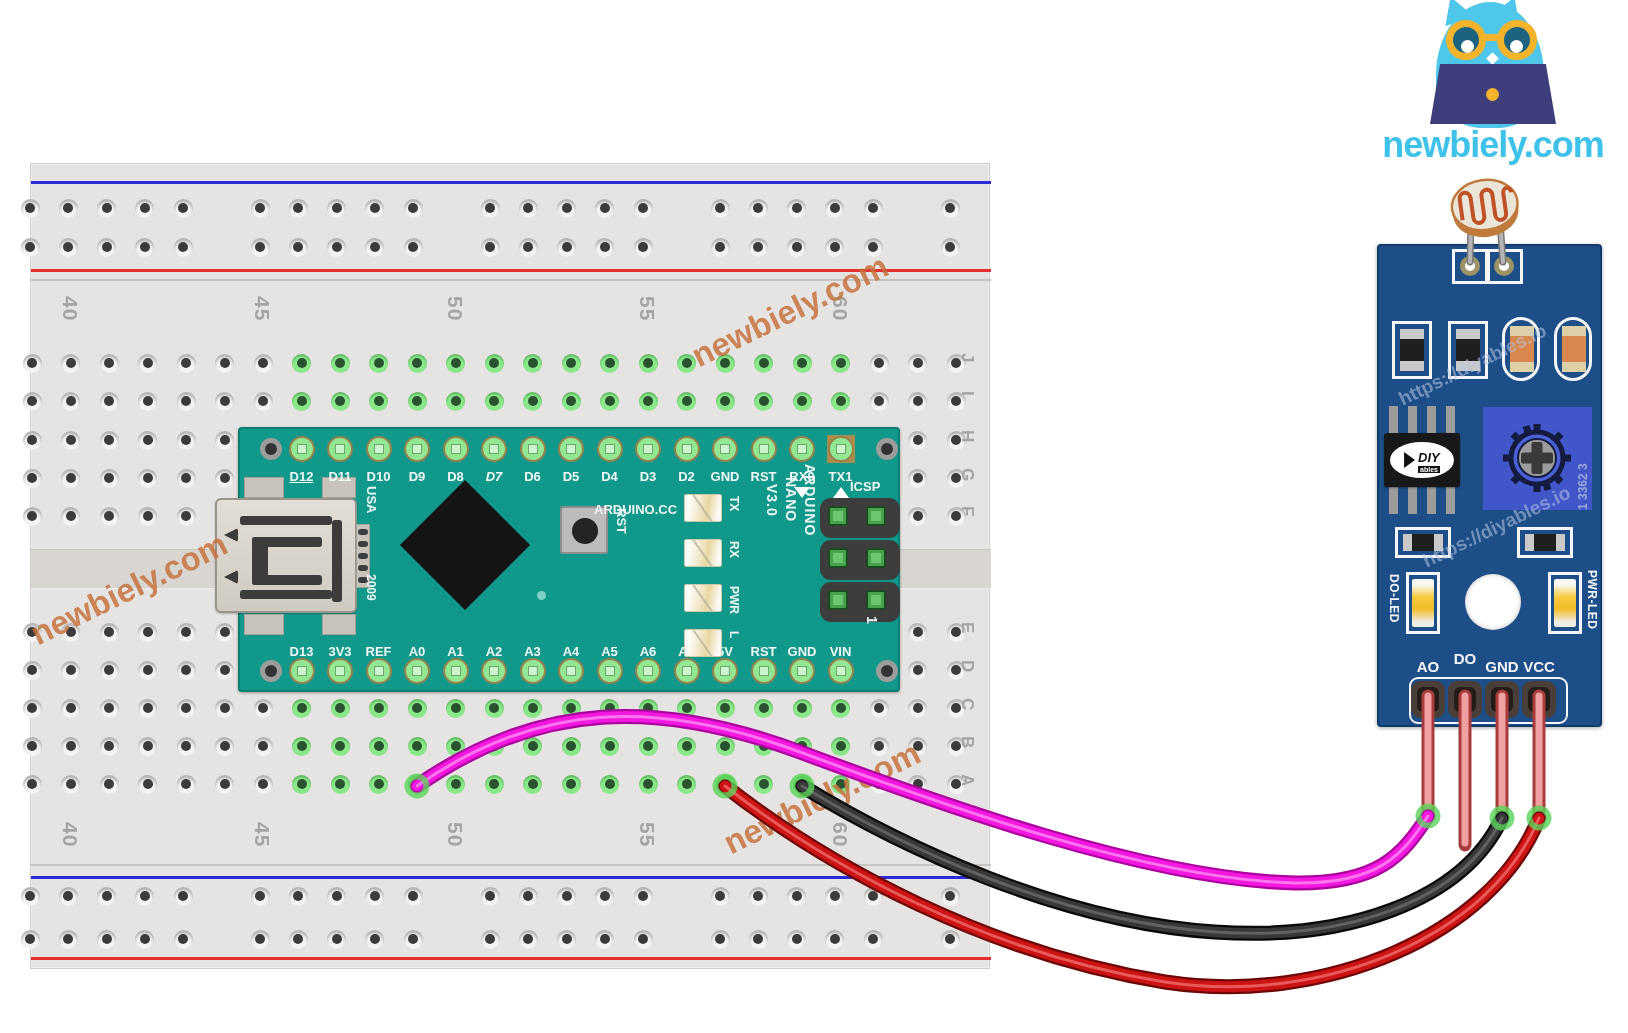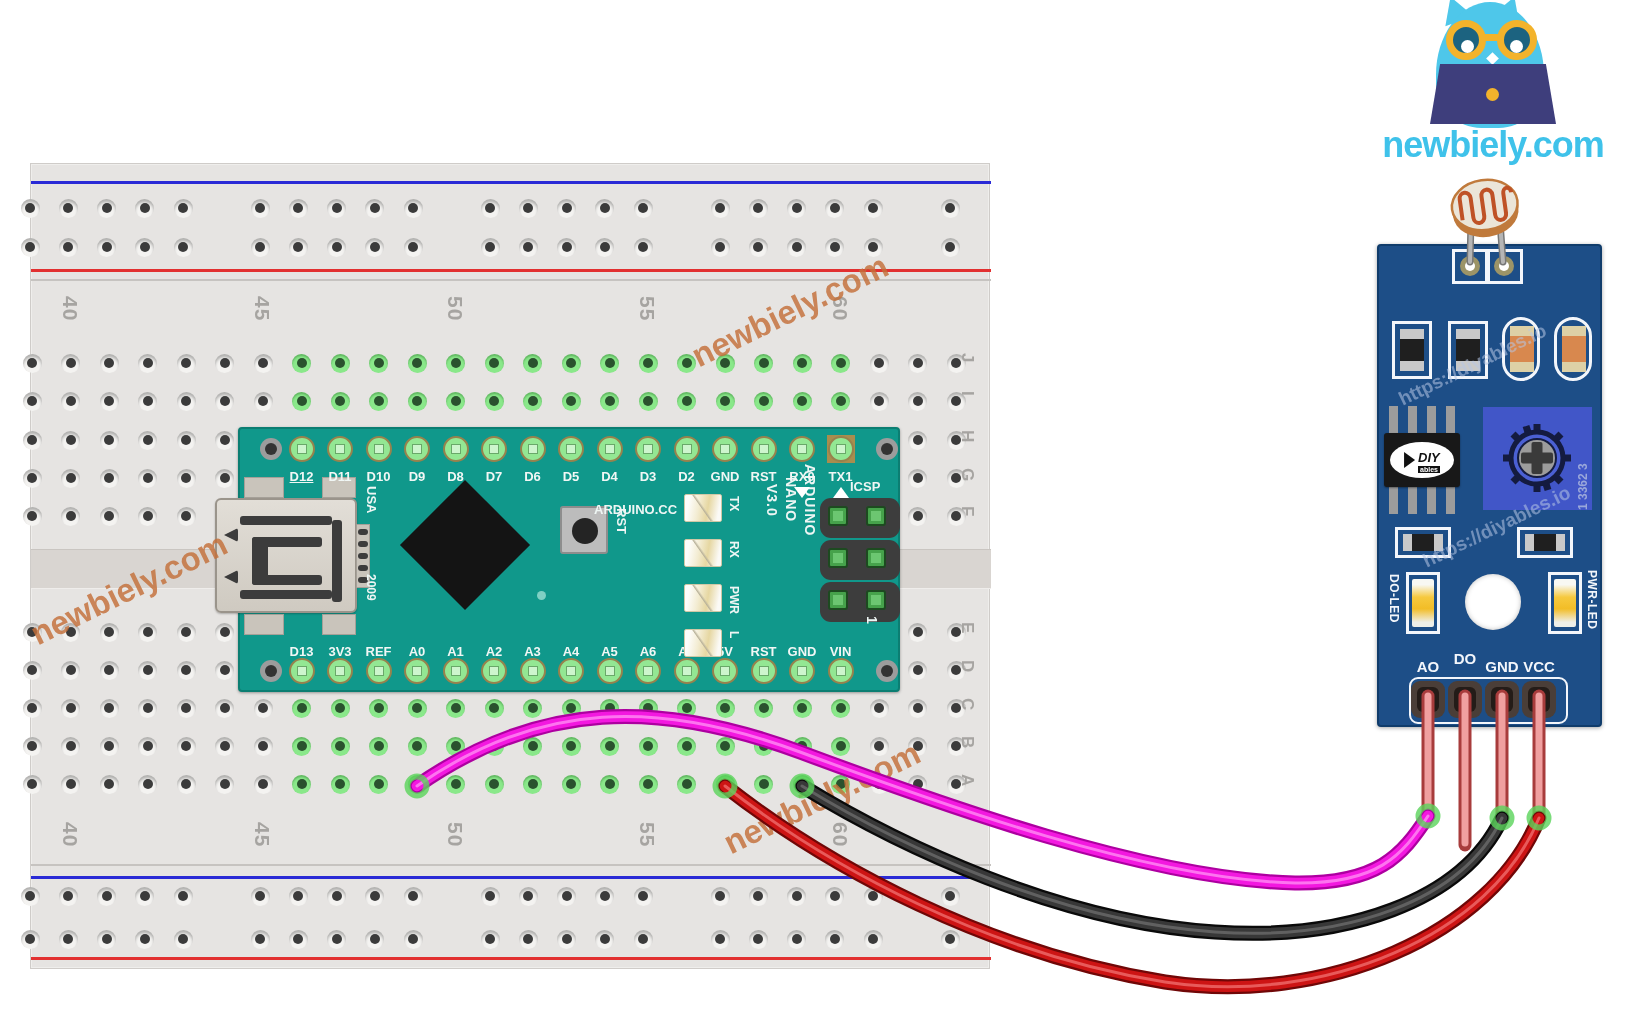--- a/index.html
+++ b/index.html
@@ -1219,21 +1219,21 @@
           <i></i>
         </div>
         <div class="npl" style="left: 398px; top: 469px;">D9</div>
         <div class="pad" style="left: 442.5px; top: 436px;">
           <i></i>
         </div>
         <div class="npl" style="left: 436.5px; top: 469px;">D8</div>
         <div class="pad" style="left: 481px; top: 436px;">
           <i></i>
         </div>
-        <div class="npl" style="left: 475px; top: 469px;">D7</div>
+        <div class="npl" style="left: 475px; top: 469px; font-style: italic;">D7</div>
         <div class="pad" style="left: 519.5px; top: 436px;">
           <i></i>
         </div>
         <div class="npl" style="left: 513.5px; top: 469px;">D6</div>
         <div class="pad" style="left: 558px; top: 436px;">
           <i></i>
         </div>
         <div class="npl" style="left: 552px; top: 469px;">D5</div>
         <div class="pad" style="left: 596.5px; top: 436px;">
           <i></i>

